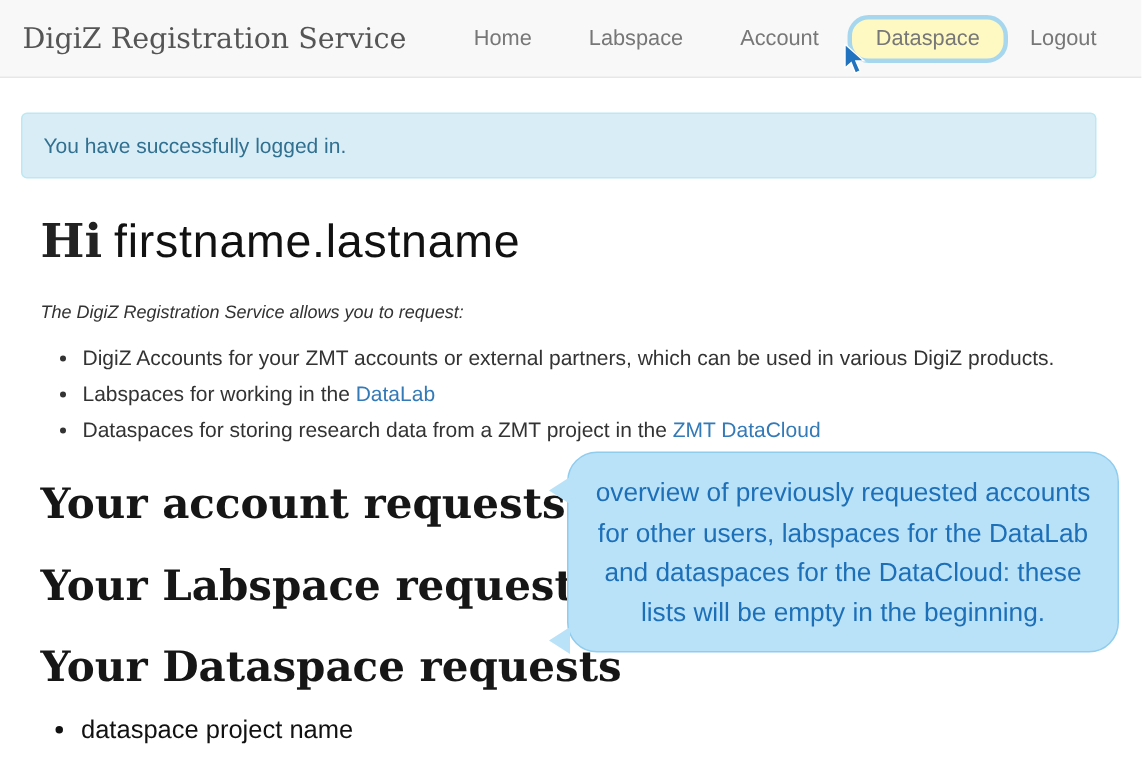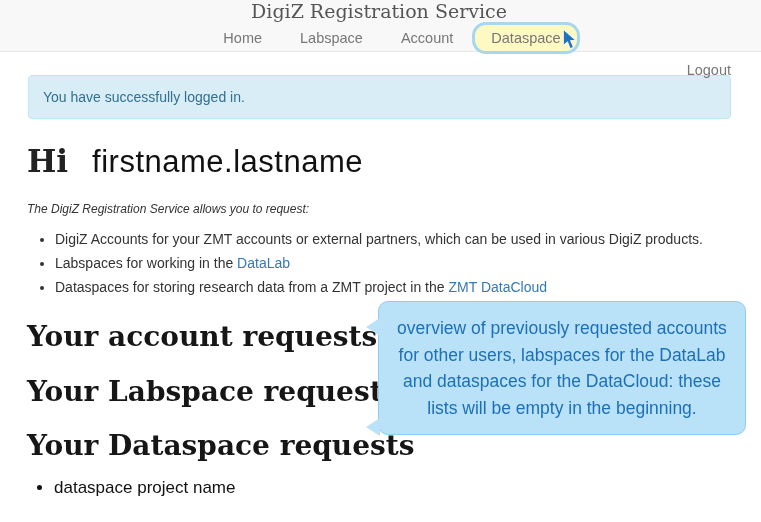--- a/index.html
+++ b/index.html
@@ -13,21 +13,20 @@
   }
 
   
   .navbar {
     height: 52px;
     background: #f8f8f8;
     border-bottom: 1px solid #e7e7e7;
     display: flex;
     align-items: center;
     padding: 0 18px 0 15px;
-    flex-direction: column;
   }
   .brand {
     font-family: "DejaVu Serif", serif;
     font-size: 19px;
     color: #555;
     white-space: nowrap;
   }
   .nav-items {
     display: flex;
     align-items: flex-end;
@@ -58,21 +57,21 @@
     left: 562px;
     top: 29px;
     width: 16px;
     height: 21px;
     z-index: 20;
     pointer-events: none;
   }
 
   
   .alert {
-    margin: 23px 30px 0 28px;
+    margin: 23px 30px 0 14px;
     background: #d9edf7;
     border: 1px solid #bce8f1;
     border-radius: 4px;
     color: #31708f;
     font-size: 14px;
     padding: 13px 14px;
   }
 
   
   .main { padding: 0 0 0 27px; }
@@ -87,21 +86,21 @@
     font-weight: bold;
     font-size: 31px;
     color: #222;
     text-align: right;
   }
   .greeting .username {
     font-family: "Liberation Sans", sans-serif;
     font-weight: 400;
     font-size: 31px;
     color: #111;
-    margin-left: 24px;
+    margin-left: 8px;
     letter-spacing: 0.5px;
   }
 
   .intro {
     margin-top: 22px;
     font-size: 12px;
     color: #333;
     font-style: italic;
   }
 
@@ -132,21 +131,21 @@
   ul.dataspace-list li { line-height: 1.4; }
 
   
   .bubble {
     position: absolute;
     left: 378px;
     right: 15px;
     top: 301px;
     background: #b9e2f8;
     border: 1px solid #8fccee;
-    border-radius: 10px;
+    border-radius: 20px;
     padding: 13px 16px;
     color: #1d6fb8;
     font-size: 17.5px;
     line-height: 1.52;
     text-align: center;
     z-index: 5;
   }
   .bubble .tail {
     position: absolute;
     left: -13px;

